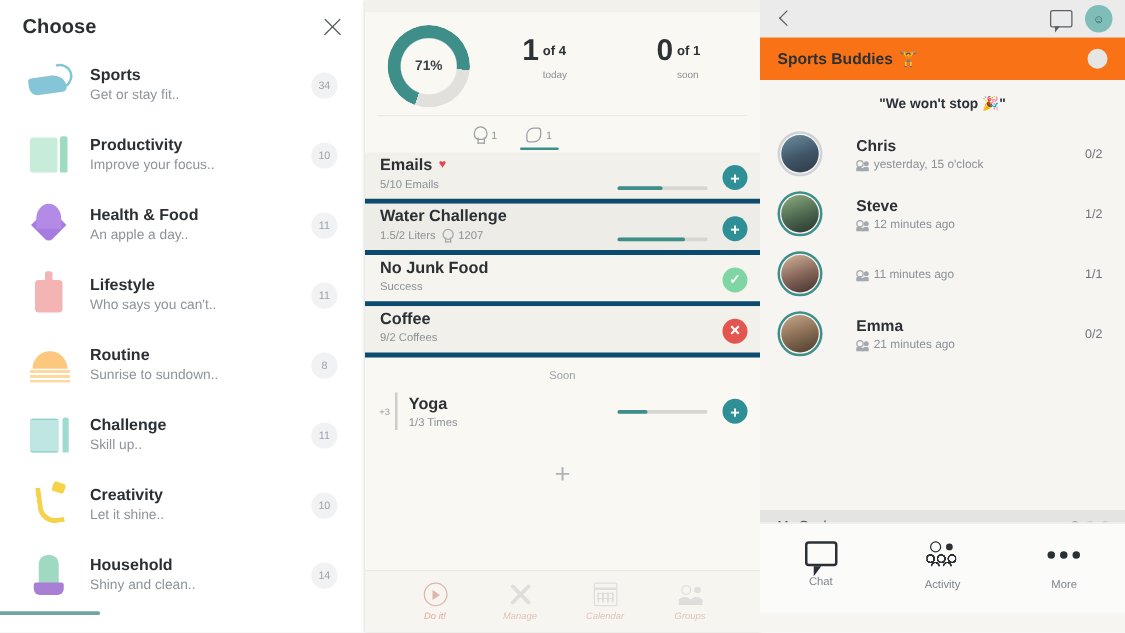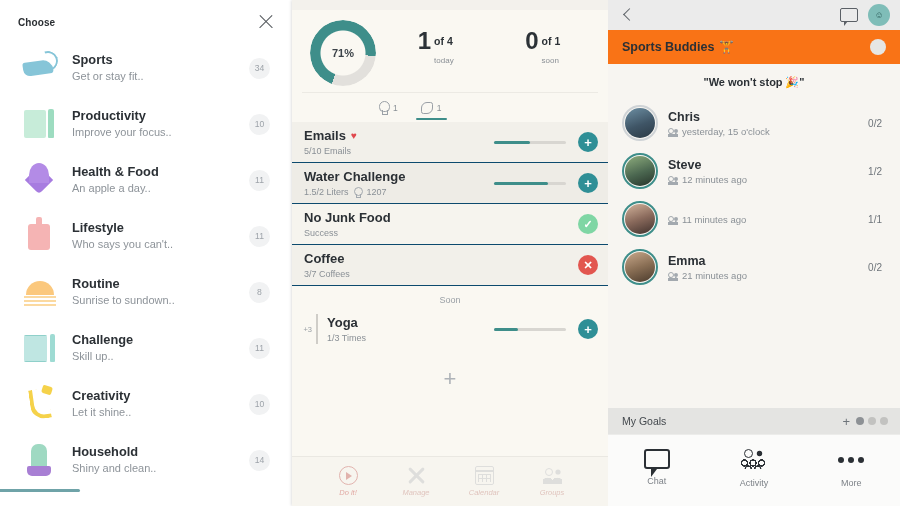--- a/index.html
+++ b/index.html
@@ -16,21 +16,21 @@
     position: relative;
     width: 292px; height: 506px;
     background: #ffffff;
     flex: 0 0 292px;
     overflow: hidden;
   }
   .left-header {
     display: flex; align-items: center; justify-content: space-between;
     padding: 12px 16px 6px 18px;
   }
-  .left-title { font-size: 10px; font-weight: bold; color: #2b2f33; letter-spacing: .1px; }
+  .left-title { font-size: 16px; font-weight: bold; color: #2b2f33; letter-spacing: .1px; }
   .close-icon {
     width: 20px; height: 20px; position: relative; cursor: pointer; opacity:.85;
   }
   .close-icon::before, .close-icon::after {
     content:""; position:absolute; left:1px; top:9px; width:18px; height:1.4px;
     background:#3a3f44; border-radius:1px;
   }
   .close-icon::before { transform: rotate(45deg); }
   .close-icon::after  { transform: rotate(-45deg); }
 
@@ -200,23 +200,23 @@
     border:1.2px solid #9aa0a6; border-top:none;
   }
   .tag-icon { width:13px; height:13px; position:relative; }
   .tag-icon::before {
     content:""; position:absolute; left:1px; top:1px; width:10px; height:10px;
     border:1.2px solid #9aa0a6; border-radius: 50% 20% 50% 20%;
   }
 
   .habit-list { margin-top: 2px; }
   .habit-row {
-    display:flex; align-items:center;
+    display:flex; align-items:flex-end;
     padding: 7px 10px 7px 12px; height: 41px;
-    border-bottom: 1px solid #0c4a6e;
+    border-bottom: 4px solid #0c4a6e;
     cursor:pointer; position: relative;
   }
   .habit-row.shade-a { background:#f2f0ea; }
   .habit-row.shade-b { background:#eeece6; }
   .habit-row.shade-c { background:#f6f4ee; }
   .habit-row.shade-d { background:#f2f0ea; }
   .h-text { flex:1 1 auto; min-width:0; }
   .h-name {
     font-size: 13px; font-weight: bold; color:#2b3035; line-height:1.25;
     display:flex; align-items:center; gap:5px;
@@ -342,21 +342,21 @@
   }
   .m-avatar-wrap { position:relative; width:36px; height:36px; flex:0 0 36px; margin-right:10px; }
   .m-ring {
     position:absolute; inset:0; border-radius:50%;
     padding: 2px;
   }
   .m-photo {
     position:absolute; left:3px; top:3px; width:30px; height:30px; border-radius:50%;
     overflow:hidden;
   }
-  .m-text { flex:1 1 auto; min-width:0; }
+  .m-text { flex:1 1 auto; min-width:0;margin-left:17px; }
   .m-name { font-size: 12.5px; font-weight:bold; color:#2b3035; line-height:1.3; }
   .m-sub { font-size: 9.5px; color:#8a9096; display:flex; align-items:center; gap:4px; margin-top:1px; }
   .m-badge-ico { width:10px; height:9px; position:relative; display:inline-block; }
   .m-badge-ico::before {
     content:""; position:absolute; left:0; top:1px; width:4px; height:4px;
     border:1px solid #a3a9af; border-radius:50%;
     box-shadow: 5px 0 0 -1px #a3a9af;
   }
   .m-badge-ico::after {
     content:""; position:absolute; left:0; top:6px; width:10px; height:4px;
@@ -371,21 +371,21 @@
     padding: 0 12px 0 14px;
   }
   .mg-label { font-size: 10.5px; color:#43484d; }
   .mg-right { display:flex; align-items:center; gap:6px; }
   .mg-plus { font-size: 13px; color:#6e747a; cursor:pointer; line-height:1; }
   .mg-dots { display:flex; gap:4px; align-items:center; }
   .mg-dot { width:8px; height:8px; border-radius:50%; background:#c2c2c0; }
   .mg-dot.on { background:#8d9195; }
 
   .r-tabbar {
-    position:absolute; left:0; right:0; bottom:0; height: 72px;
+    position:absolute; left:0; right:0; bottom:16px; height: 72px;
     background:#fbfbfa; border-top:1px solid #ececea;
     display:flex; align-items:flex-start; padding-top:14px; justify-content:space-around;
   }
   .rtab { display:flex; flex-direction:column; align-items:center; gap:7px; cursor:pointer; width: 70px; }
   .rtab-label { font-size: 9px; color:#7d8288; }
   .rt-ico { width:26px; height:22px; position:relative; }
   .rt-chat { border:2px solid #2b3035; border-radius:3px; width:26px; height:20px; }
   .rt-chat::after {
     content:""; position:absolute; left:5px; top:18px; width:0; height:0;
     border-left:6px solid #2b3035; border-bottom:8px solid transparent;
@@ -573,21 +573,21 @@
           <div class="h-sub">Success</div>
         </div>
         <div class="h-btn check">✓</div>
       </div>
 
       <div class="habit-row shade-d">
         <div class="h-text">
           <div class="h-name">
             <span>Coffee</span>
           </div>
-          <div class="h-sub">3/7 Coffees</div>
+          <div class="h-sub">9/2 Coffees</div>
         </div>
         <div class="h-btn cross">✕</div>
       </div>
     </div>
 
     <div class="soon-label">Soon</div>
 
     <div class="soon-row">
       <span class="soon-plus3">+3</span>
       <span class="soon-rule"></span>

